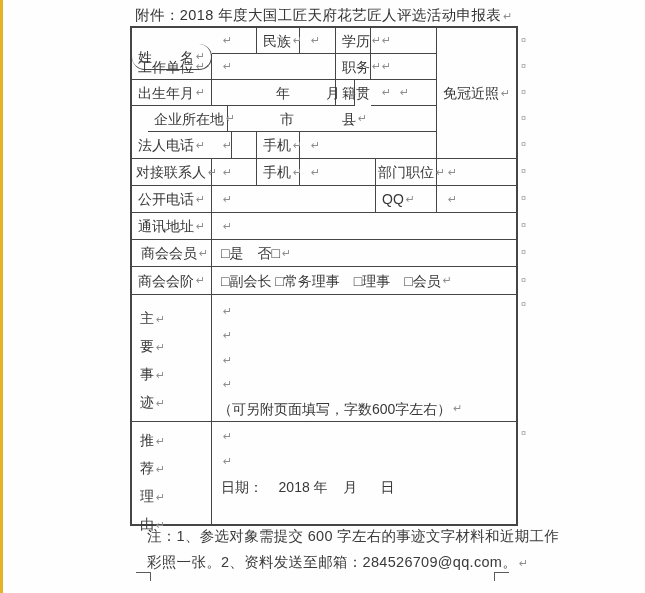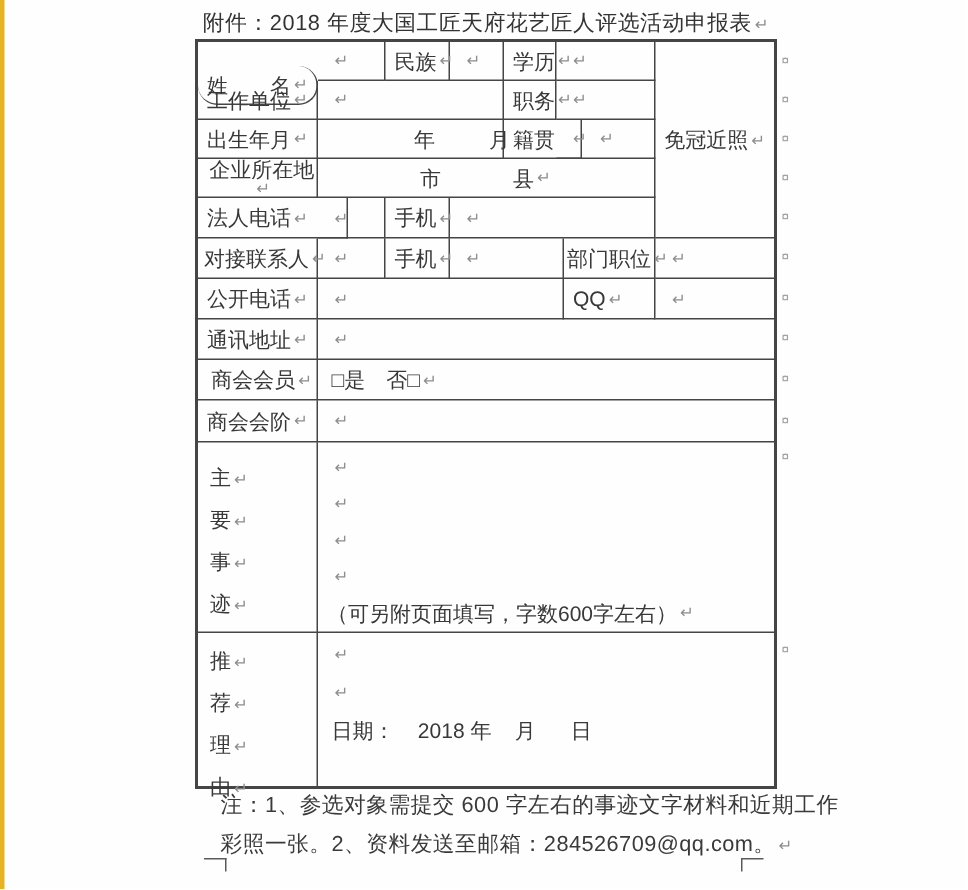--- a/index.html
+++ b/index.html
@@ -47,24 +47,24 @@
 
     <div class="cell bb" style="left:305px;top:0;width:79px;height:131px;justify-content:center;"><span>免冠近照</span><span class="pmark">↵</span></div>
 
     <div class="cell br bb pad" style="left:0;top:26px;width:80px;height:26px;"><span>工作单位</span><span class="pmark">↵</span></div>
     <div class="cell br bb pil" style="left:80px;top:26px;width:124px;height:26px;"><span class="pmark">↵</span></div>
     <div class="cell br bb pad" style="left:204px;top:26px;width:35px;height:26px;"><span>职务</span><span class="pmark">↵</span></div>
     <div class="cell br bb pil" style="left:239px;top:26px;width:66px;height:26px;"><span class="pmark">↵</span></div>
 
     <div class="cell br bb pad" style="left:0;top:52px;width:80px;height:26px;text-align:center;"><span>出生年月</span><span class="pmark">↵</span></div>
     <div class="cell br bb" style="left:80px;top:52px;width:124px;height:26px;padding-left:64px;"><span>年</span><span style="margin-left:36px;">月</span></div>
-    <div class="cell br bb pad" style="left:204px;top:52px;width:52px;height:26px;gap:28px;"><span>籍贯</span><span class="pmark">↵</span></div>
+    <div class="cell br bb pad" style="left:204px;top:52px;width:19px;height:26px;gap:28px;"><span>籍贯</span><span class="pmark">↵</span></div>
     <div class="cell br bb pil" style="left:239px;top:52px;width:66px;height:26px;"><span class="pmark">↵</span></div>
 
-    <div class="cell br bb pad" style="left:0;top:78px;width:80px;height:26px;flex-direction:column;"><span>企业所在地</span><span class="pmark">↵</span></div>
+    <div class="cell br bb pad" style="left:16px;top:78px;width:80px;height:26px;"><span>企业所在地</span><span class="pmark">↵</span></div>
     <div class="cell br bb" style="left:80px;top:78px;width:225px;height:26px;padding-left:68px;"><span>市</span><span style="margin-left:48px;">县</span><span class="pmark">↵</span></div>
 
     <div class="cell br bb pad" style="left:0;top:104px;width:100px;height:27px;"><span>法人电话</span><span class="pmark">↵</span></div>
     <div class="cell br bb pil" style="left:80px;top:104px;width:45px;height:27px;"><span class="pmark">↵</span></div>
     <div class="cell br bb pad" style="left:125px;top:104px;width:43px;height:27px;"><span>手机</span><span class="pmark">↵</span></div>
     <div class="cell br bb pil" style="left:168px;top:104px;width:137px;height:27px;"><span class="pmark">↵</span></div>
 
     <div class="cell br bb" style="left:0;top:131px;width:80px;height:27px;padding-left:4px;"><span>对接联系人</span><span class="pmark">↵</span></div>
     <div class="cell br bb pil" style="left:80px;top:131px;width:45px;height:27px;"><span class="pmark">↵</span></div>
     <div class="cell br bb pad" style="left:125px;top:131px;width:43px;height:27px;"><span>手机</span><span class="pmark">↵</span></div>
@@ -77,21 +77,21 @@
     <div class="cell br bb pad" style="left:244px;top:158px;width:61px;height:27px;"><span>QQ</span><span class="pmark">↵</span></div>
     <div class="cell bb pil" style="left:305px;top:158px;width:79px;height:27px;"><span class="pmark">↵</span></div>
 
     <div class="cell br bb pad" style="left:0;top:185px;width:80px;height:27px;"><span>通讯地址</span><span class="pmark">↵</span></div>
     <div class="cell bb pil" style="left:80px;top:185px;width:304px;height:27px;"><span class="pmark">↵</span></div>
 
     <div class="cell br bb pad" style="left:0;top:212px;width:80px;height:27px;justify-content:center;"><span>商会会员</span><span class="pmark">↵</span></div>
     <div class="cell bb pil" style="left:80px;top:212px;width:304px;height:27px;"><span>□是　否□</span><span class="pmark">↵</span></div>
 
     <div class="cell br bb pad" style="left:0;top:239px;width:80px;height:28px;"><span>商会会阶</span><span class="pmark">↵</span></div>
-    <div class="cell bb pil" style="left:80px;top:239px;width:304px;height:28px;"><span class="pmark">↵</span></div>
+    <div class="cell bb pil" style="left:80px;top:239px;width:304px;height:28px;"><span>□副会长 □常务理事　□理事　□会员</span><span class="pmark">↵</span></div>
 
     <div class="cell br bb vcell" style="left:0;top:267px;width:80px;height:127px;padding-top:10px;">
       <span class="vline" style="line-height:27px;"><span>主</span><span class="pmark">↵</span></span>
       <span class="vline" style="line-height:27px;"><span>要</span><span class="pmark">↵</span></span>
       <span class="vline" style="line-height:27px;"><span>事</span><span class="pmark">↵</span></span>
       <span class="vline" style="line-height:27px;"><span>迹</span><span class="pmark">↵</span></span>
     </div>
     <div class="cell bb lines" style="left:80px;top:267px;width:304px;height:127px;padding-top:4px;">
       <span class="line" style="height:25px;"><span class="pmark">↵</span></span>
       <span class="line" style="height:25px;"><span class="pmark">↵</span></span>

